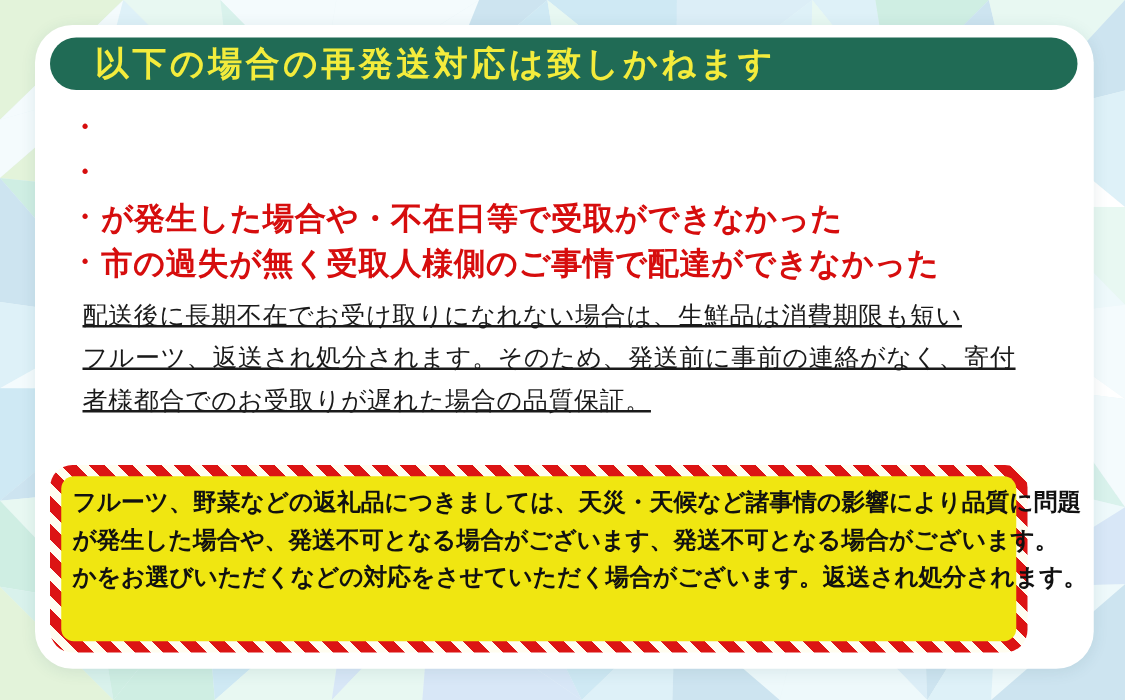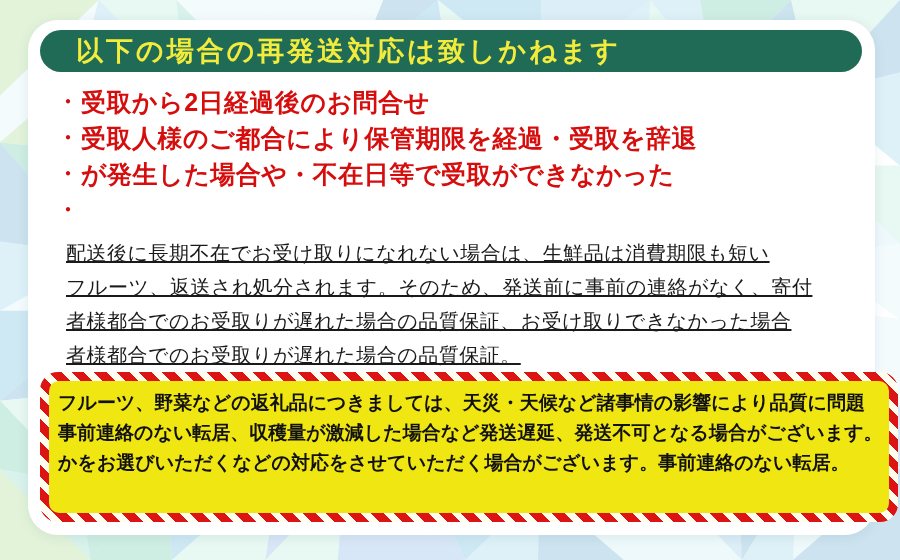--- a/index.html
+++ b/index.html
@@ -64,21 +64,21 @@
     left: 38px; top: 216px;
     color: var(--body-text, #1a1a1a);
     font-size: 20px;
     line-height: 34px;
     text-decoration: underline;
   }
   .body-block .line { white-space: nowrap; letter-spacing: 0.5px; }
   .caution {
     position: absolute;
     left: 12px; top: 352px;
-    width: 858px; height: 150px;
+    width: 782px; height: 150px;
     box-sizing: border-box;
     padding: 9px;
     border-radius: 18px;
     background: repeating-linear-gradient(
       45deg,
       var(--stripe-red, #dc1414) 0 9px,
       var(--stripe-gap, #fffdf0) 9px 16px
     );
   }
   .caution-inner {
@@ -246,44 +246,42 @@
 
   <div class="card">
 
     <div class="pill">
       <span class="title">以下の場合の再発送対応は致しかねます</span>
     </div>
 
     <ul class="bullets">
       <li>
         <span class="marker">・</span>
-        <span>受取から2日経過後のお問合せ</span>
-      </li>
-      <li>
-        <span class="marker">・</span>
-        <span>受取人様のご都合により保管期限を経過・受取を辞退</span>
+      </li>
+      <li>
+        <span class="marker">・</span>
       </li>
       <li>
         <span class="marker">・</span>
         <span>が発生した場合や・不在日等で受取ができなかった</span>
       </li>
       <li>
         <span class="marker">・</span>
+        <span>市の過失が無く受取人様側のご事情で配達ができなかった</span>
       </li>
     </ul>
 
     <div class="body-block">
       <div class="line">配送後に長期不在でお受け取りになれない場合は、生鮮品は消費期限も短い</div>
       <div class="line">フルーツ、返送され処分されます。そのため、発送前に事前の連絡がなく、寄付</div>
-      <div class="line">者様都合でのお受取りが遅れた場合の品質保証、お受け取りできなかった場合</div>
       <div class="line">者様都合でのお受取りが遅れた場合の品質保証。</div>
     </div>
 
     <div class="caution">
       <div class="caution-inner">
         <div class="line">フルーツ、野菜などの返礼品につきましては、天災・天候など諸事情の影響により品質に問題</div>
-        <div class="line">事前連絡のない転居、収穫量が激減した場合など発送遅延、発送不可となる場合がございます。</div>
-        <div class="line">かをお選びいただくなどの対応をさせていただく場合がございます。事前連絡のない転居。</div>
+        <div class="line">が発生した場合や、発送不可となる場合がございます、発送不可となる場合がございます。</div>
+        <div class="line">かをお選びいただくなどの対応をさせていただく場合がございます。返送され処分されます。</div>
       </div>
     </div>
 
   </div>
 </div>
 
 </body></html>

